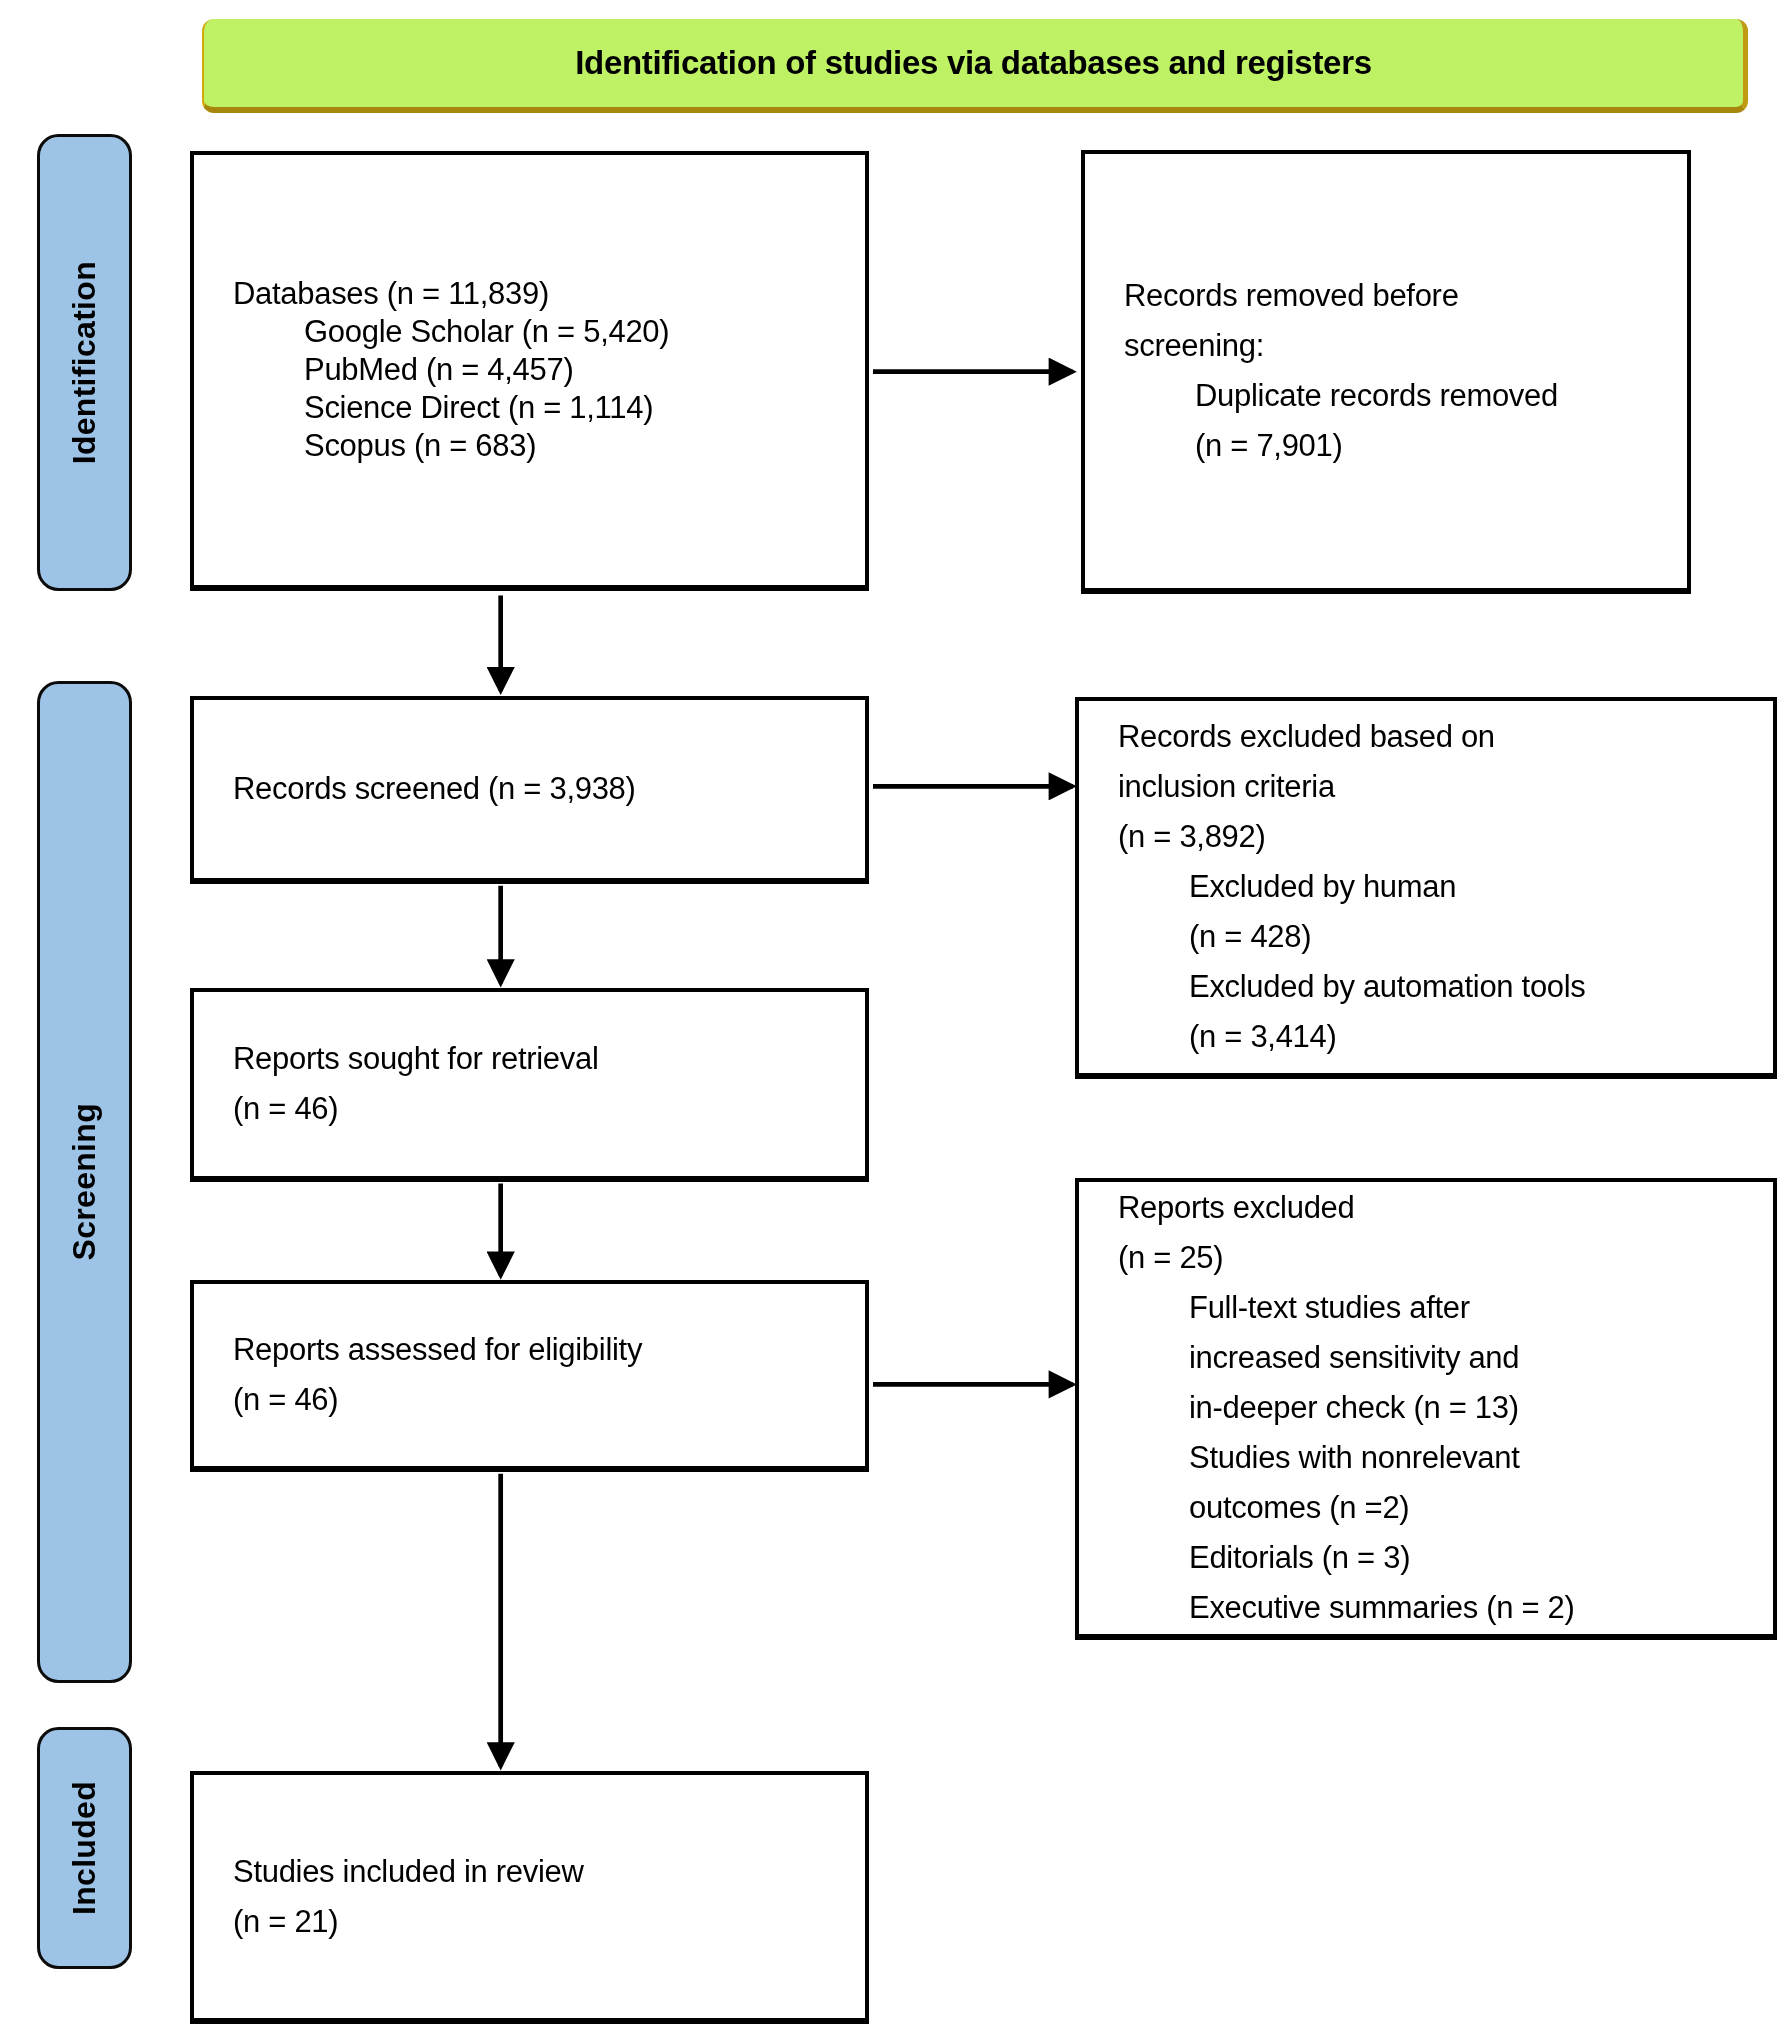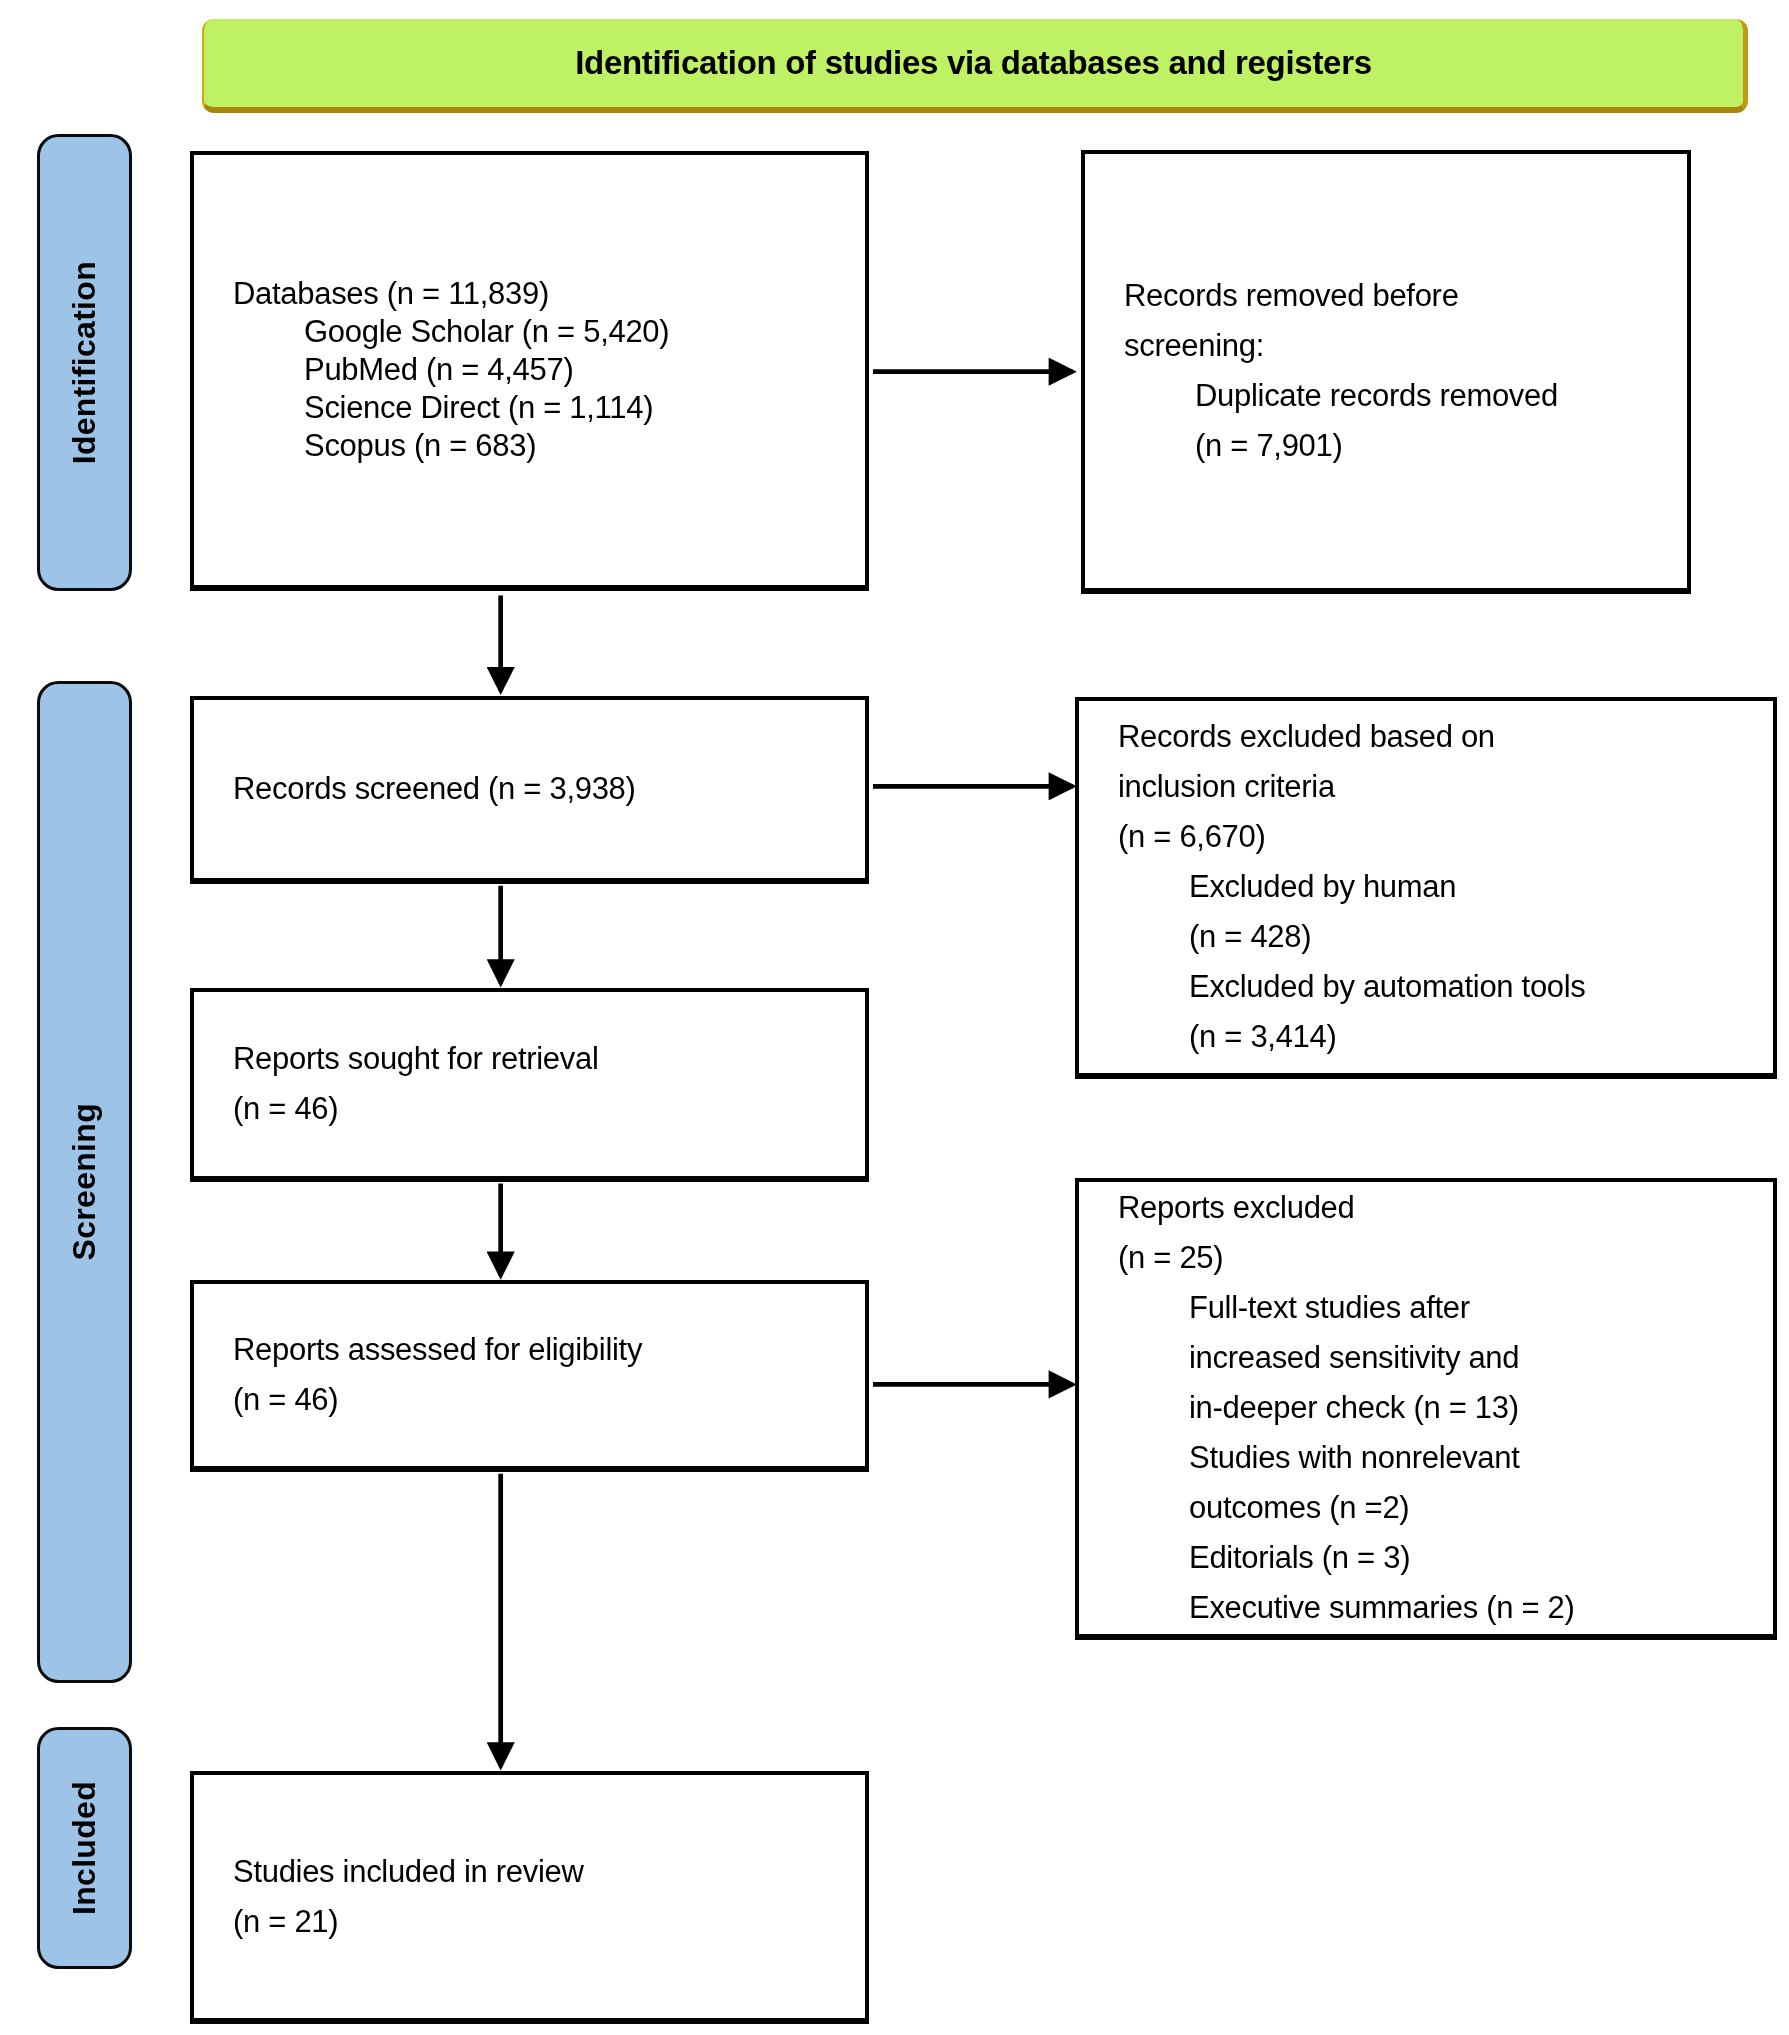--- a/index.html
+++ b/index.html
@@ -119,21 +119,21 @@
   <div class="box" id="box-records-removed">
     <div class="line">Records removed before</div>
     <div class="line">screening:</div>
     <div class="line ind">Duplicate records removed</div>
     <div class="line ind">(n = 7,901)</div>
   </div>
 
   <div class="box" id="box-records-excluded">
     <div class="line">Records excluded based on</div>
     <div class="line">inclusion criteria</div>
-    <div class="line">(n = 6,670)</div>
+    <div class="line">(n = 3,892)</div>
     <div class="line ind">Excluded by human</div>
     <div class="line ind">(n = 428)</div>
     <div class="line ind">Excluded by automation tools</div>
     <div class="line ind">(n = 3,414)</div>
   </div>
 
   <div class="box" id="box-reports-excluded">
     <div class="line">Reports excluded</div>
     <div class="line">(n = 25)</div>
     <div class="line ind">Full-text studies after</div>

